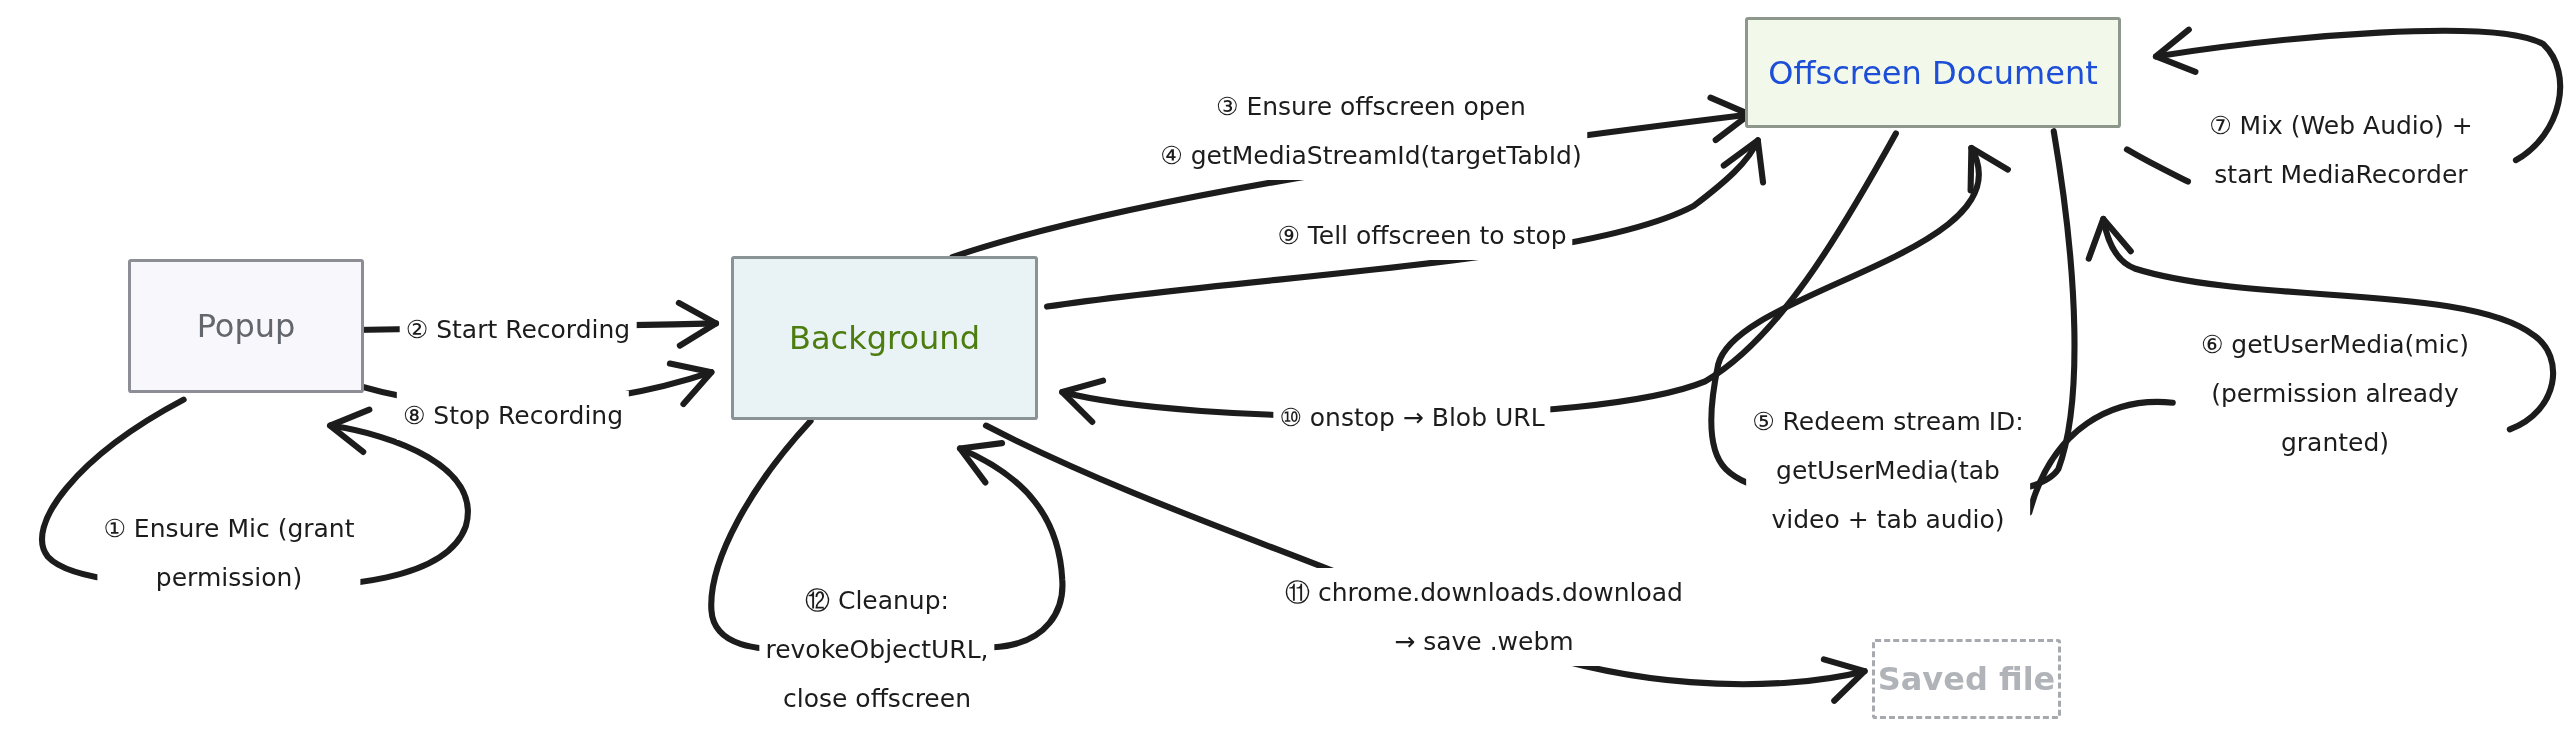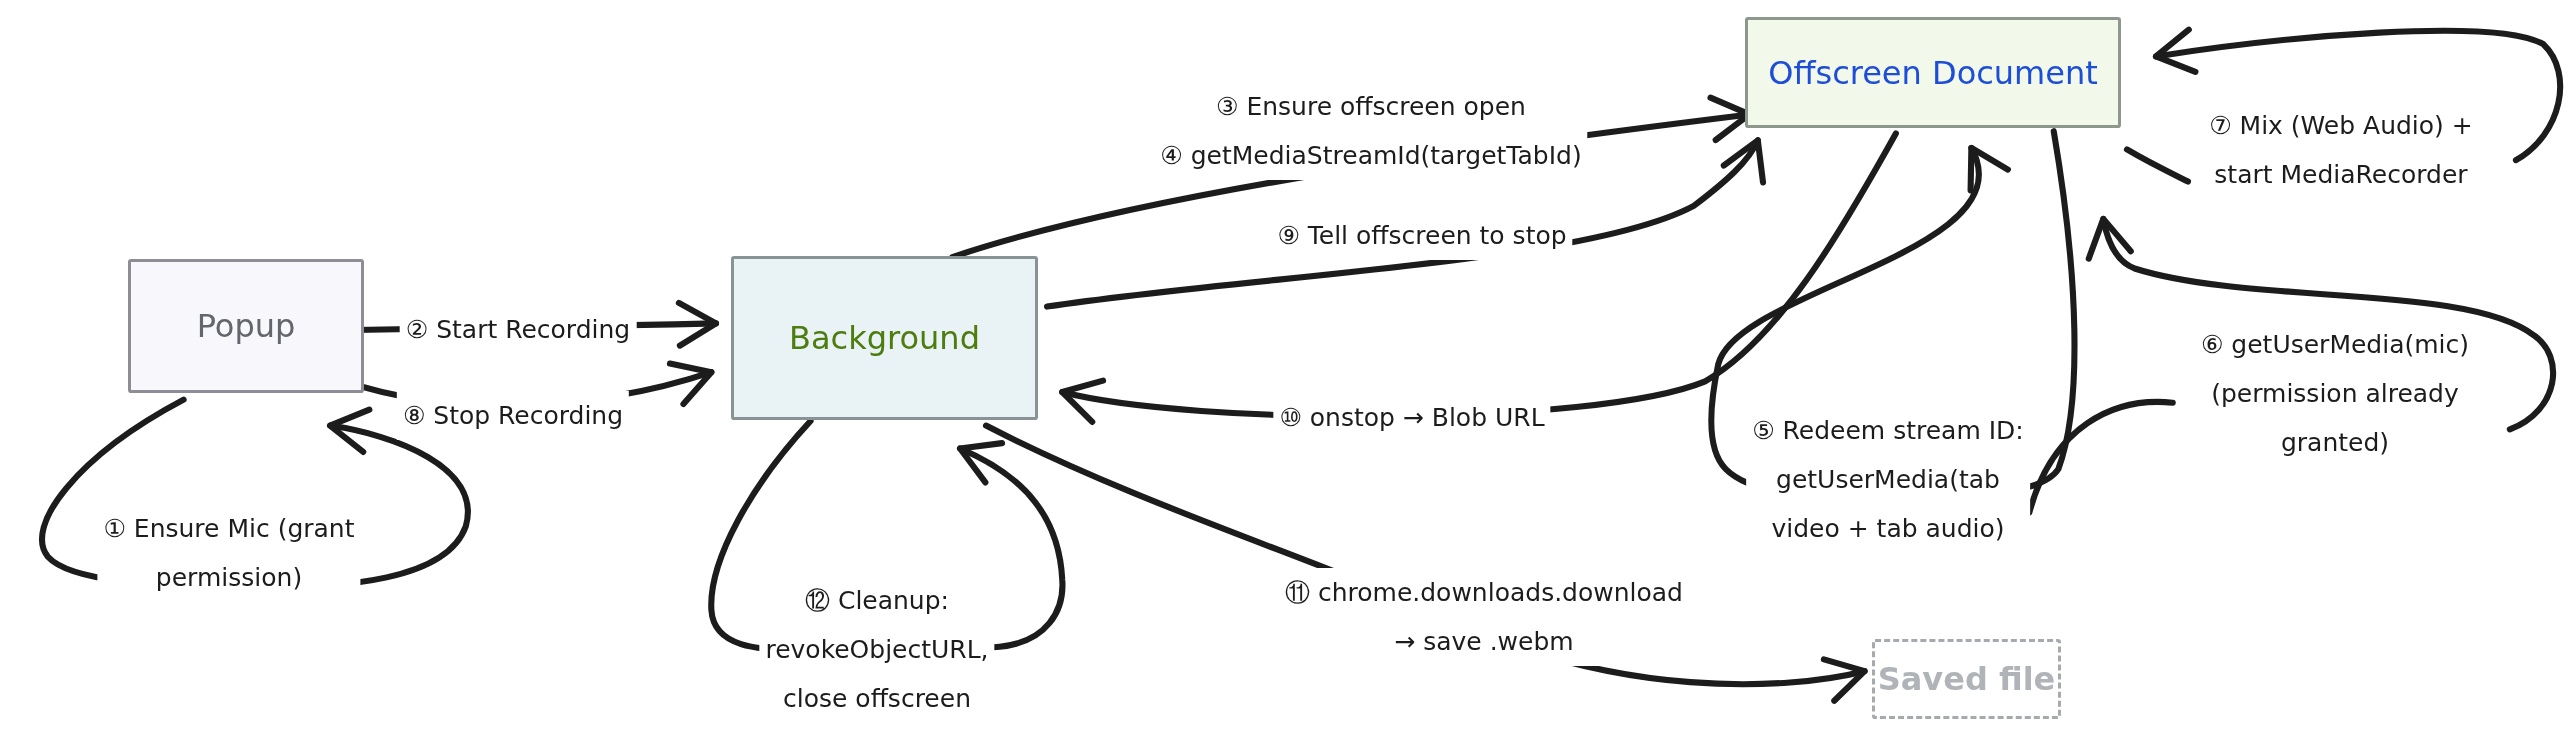--- a/index.html
+++ b/index.html
@@ -62,21 +62,21 @@
     <div class="node dashed" style="left: 1872px; top: 639px; width: 189px; height: 80px; background: rgb(255, 255, 255); border-color: rgb(166, 170, 174); color: rgb(176, 179, 184); font-weight: bold;">
       <div class="nline">Saved file</div>
     </div>
   </div>
 <div id="labels-layer">
     <div class="label" style="left: 229px; top: 504px;">① Ensure Mic (grant
 permission)</div>
     <div class="label" style="left: 518px; top: 305px;">② Start Recording</div>
     <div class="label" style="left: 1371px; top: 82px;">③ Ensure offscreen open
 ④ getMediaStreamId(targetTabId)</div>
-    <div class="label" style="left: 1888px; top: 406px;">⑤ Redeem stream ID:
+    <div class="label" style="left: 1888px; top: 397px;">⑤ Redeem stream ID:
 getUserMedia(tab
 video + tab audio)</div>
     <div class="label" style="left: 2335px; top: 300px; margin-top: 20px;">⑥ getUserMedia(mic)
 (permission already
 granted)</div>
     <div class="label" style="left: 2341px; top: 101px;">⑦ Mix (Web Audio) +
 start MediaRecorder</div>
     <div class="label" style="left: 513px; top: 391px;">⑧ Stop Recording</div>
     <div class="label" style="left: 1422px; top: 211px;">⑨ Tell offscreen to stop</div>
     <div class="label" style="left: 1412px; top: 393px;">⑩ onstop → Blob URL</div>

